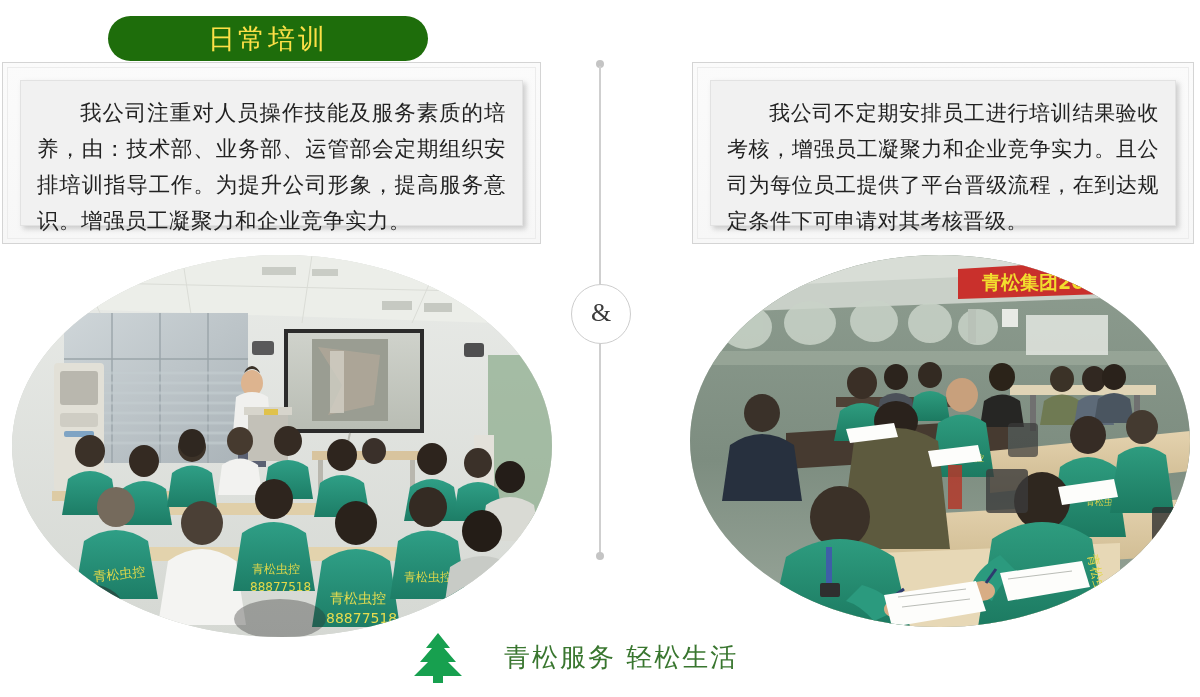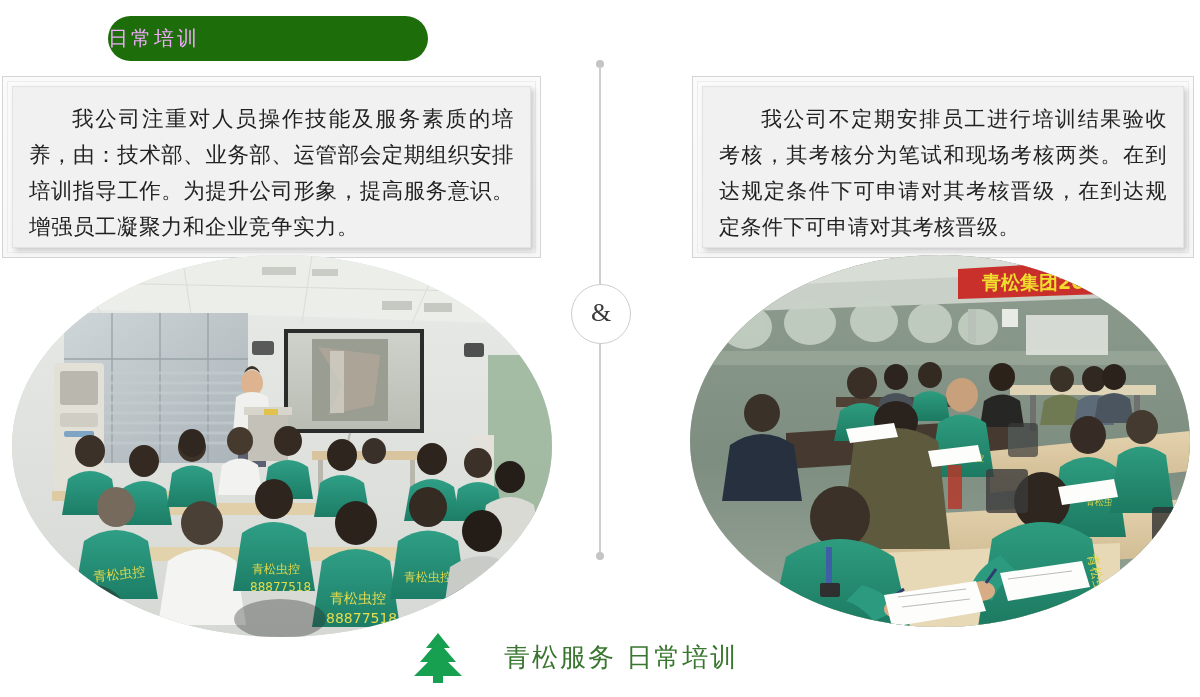--- a/index.html
+++ b/index.html
@@ -22,39 +22,39 @@
     width: 1200px;
     height: 697px;
   }
 
   
   .pill {
     position: absolute;
     height: 45px;
     border-radius: 23px;
     background: #1e6d0b;
-    color: #f0abfc;
-    font-size: 20px;
+    color: #fde047;
+    font-size: 27px;
     line-height: 45px;
+    text-align: center;
     letter-spacing: 3px;
     font-family: "DejaVu Sans", "Liberation Sans", sans-serif;
     font-weight: 400;
     white-space: nowrap;
   }
   .pill-left  { left: 108px;  top: 16px; width: 320px; }
   .pill-right { left: 782px;  top: 16px; width: 320px; }
 
   
   .panel {
     position: absolute;
     background: linear-gradient(180deg,#fbfbfb 0%, #f7f7f7 100%);
     border: 1px solid #d4d4d4;
     box-sizing: border-box;
-    padding: 9px;
-    margin-top: 14px;
+    padding: 17px;
   }
   .panel::before {
     content: "";
     position: absolute;
     left: 4px; top: 4px; right: 4px; bottom: 4px;
     border: 1px solid #ececec;
     pointer-events: none;
   }
   .panel-left  { left: 2px;   top: 62px; width: 539px; height: 182px; }
   .panel-right { left: 692px; top: 62px; width: 502px; height: 182px; }
@@ -152,21 +152,21 @@
 
 
   <div class="panel panel-left">
     <div class="panel-inner">
       <p class="panel-text">我公司注重对人员操作技能及服务素质的培养，由：技术部、业务部、运管部会定期组织安排培训指导工作。为提升公司形象，提高服务意识。增强员工凝聚力和企业竞争实力。</p>
     </div>
   </div>
 
   <div class="panel panel-right">
     <div class="panel-inner">
-      <p class="panel-text">我公司不定期安排员工进行培训结果验收考核，其考核分为笔试和现场考核两类。在到达规定条件下可申请对其考核晋级，在到达规定条件下可申请对其考核晋级。</p>
+      <p class="panel-text">我公司不定期安排员工进行培训结果验收考核，增强员工凝聚力和企业竞争实力。且公司为每位员工提供了平台晋级流程，在到达规定条件下可申请对其考核晋级。</p>
     </div>
   </div>
 
   <div class="divider">
     <div class="divider-dot top"></div>
     <div class="divider-line"></div>
     <div class="divider-dot bottom"></div>
   </div>
   <div class="amp-circle">&amp;</div>
 
@@ -485,16 +485,16 @@
       <rect x="318" y="168" width="30" height="34" rx="4" fill="#3a3a3a" opacity="0.7"></rect>
       <rect x="258" y="210" width="14" height="44" fill="#b33a2c" opacity="0.85"></rect>
       <rect x="462" y="252" width="34" height="56" rx="4" fill="#2f2f2f" opacity="0.8"></rect>
     </svg>
   </div>
 
   <div class="footer">
     <svg class="tree-icon" viewBox="0 0 56 52">
       <path d="M28,2 L40,17 L34,17 L46,31 L38,31 L52,45 L33,45 L33,52 L23,52 L23,45 L4,45 L18,31 L10,31 L22,17 L16,17 Z" fill="#17a04f"></path>
     </svg>
-    <div class="slogan">青松服务 日常培训</div>
+    <div class="slogan">青松服务 轻松生活</div>
   </div>
 
 </div>
 
 </body></html>

